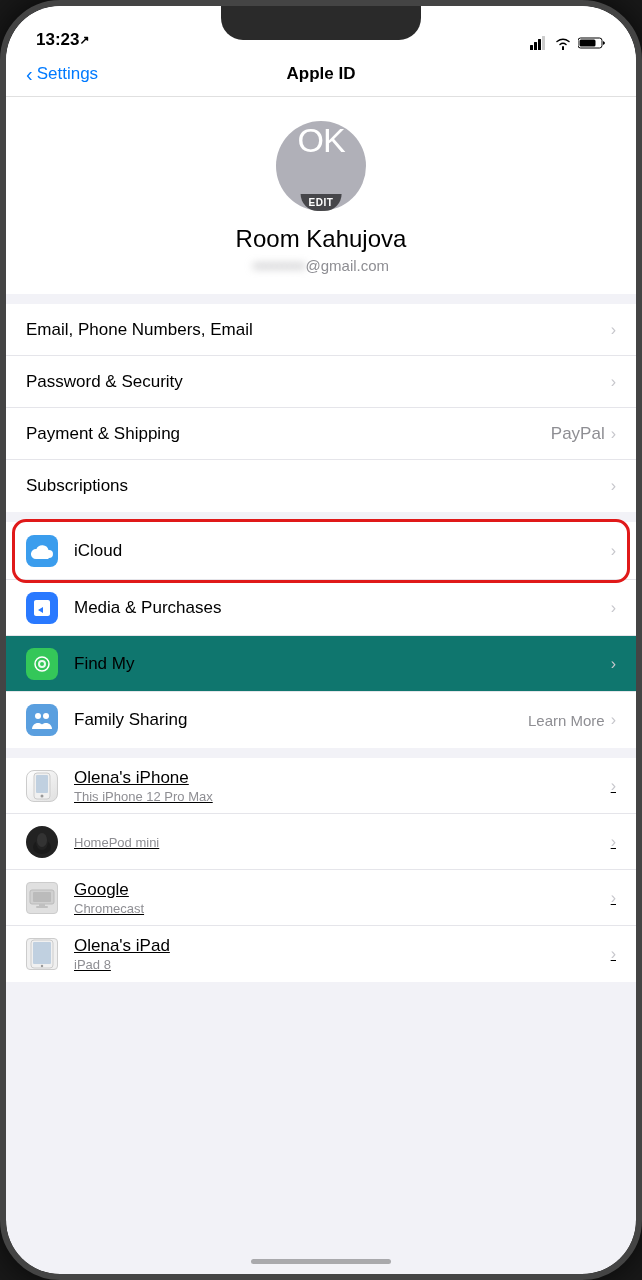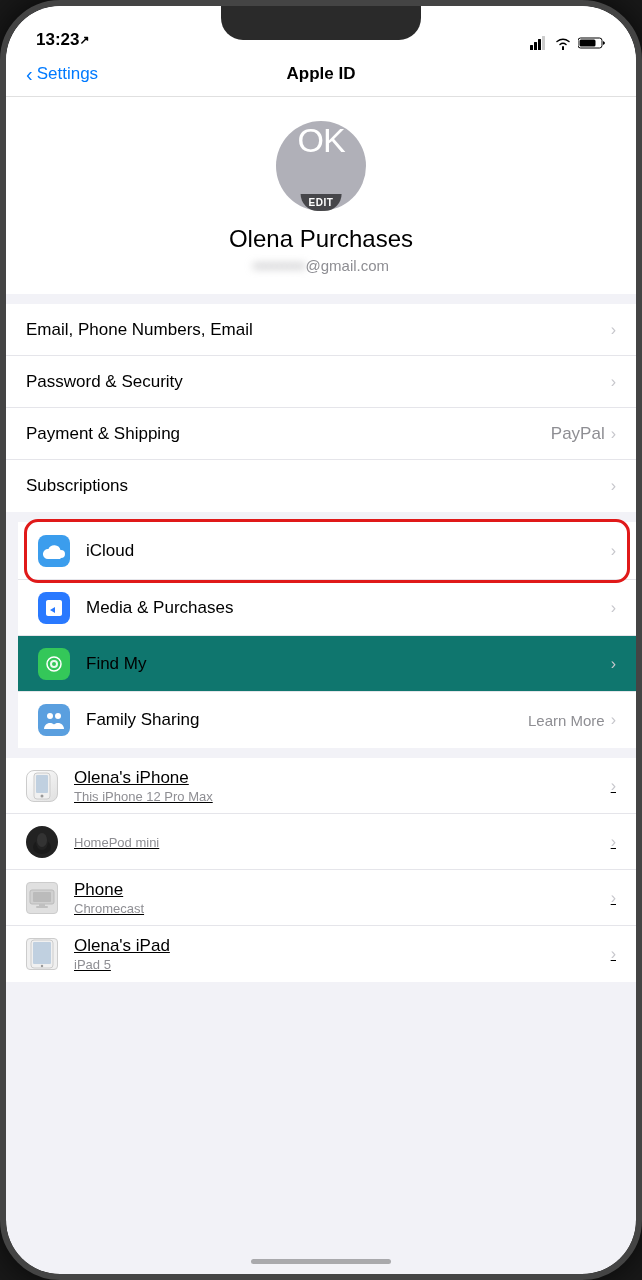--- a/index.html
+++ b/index.html
@@ -353,21 +353,21 @@
 
     <div class="scroll-content">
 
       <div class="profile-section">
         <div class="avatar-container">
           <div class="avatar">
             <span>OK</span>
           </div>
           <div class="avatar-edit">EDIT</div>
         </div>
-        <div class="profile-name">Olena Purchases</div>
+        <div class="profile-name">Room Kahujova</div>
         <div class="profile-email">
           <span class="email-blur">••••••••••</span><span>@gmail.com</span>
         </div>
       </div>
 
       <div class="settings-group">
         <div class="settings-row">
           <span class="settings-row-label">Email, Phone Numbers, Email</span>
           <span class="chevron">›</span>
         </div>
@@ -379,21 +379,21 @@
           <span class="settings-row-label">Payment &amp; Shipping</span>
           <span class="settings-row-value">PayPal</span>
           <span class="chevron">›</span>
         </div>
         <div class="settings-row">
           <span class="settings-row-label">Subscriptions</span>
           <span class="chevron">›</span>
         </div>
       </div>
 
-      <div class="settings-group icloud-group" style="position: relative; margin-left: 12px;">
+      <div class="settings-group icloud-group" style="position: relative;">
 
         <div style="position: relative; background: white;">
           <div class="icloud-highlight-border"></div>
           <div class="settings-row-icon" style="border-bottom: 1px solid #e5e5ea; padding: 0 20px; min-height: 58px;">
             <div class="row-icon icloud">
               <svg width="22" height="16" viewBox="0 0 22 16" fill="white">
                 <path d="M17.5 16H5a5 5 0 1 1 .4-9.98A6.5 6.5 0 0 1 17.5 7h.5a4 4 0 0 1 0 8h-.5z"></path>
               </svg>
             </div>
             <div class="row-icon-label">
@@ -480,37 +480,37 @@
         <div class="settings-row-icon" style="border-bottom: 1px solid #e5e5ea;">
           <div class="row-icon device-chromecast" style="background:#e0e0e0; border-radius:4px; border:1px solid #ccc;">
             <svg width="28" height="20" viewBox="0 0 28 20">
               <rect x="2" y="2" width="24" height="14" rx="2" fill="#d0d0d0" stroke="#bbb" stroke-width="1"></rect>
               <rect x="5" y="4" width="18" height="10" fill="#bbb" rx="1"></rect>
               <rect x="11" y="16" width="6" height="3" fill="#c0c0c0"></rect>
               <rect x="8" y="18" width="12" height="2" rx="1" fill="#c0c0c0"></rect>
             </svg>
           </div>
           <div class="row-icon-label">
-            <div class="row-main-label">Phone</div>
+            <div class="row-main-label">Google</div>
             <div class="row-sub-label">Chromecast</div>
           </div>
           <span class="chevron">›</span>
         </div>
 
         <div class="settings-row-icon">
           <div class="row-icon device-ipad" style="background:#f0f0f0; border:1px solid #ccc; border-radius:4px;">
             <svg width="24" height="30" viewBox="0 0 24 30">
               <rect x="1" y="1" width="22" height="28" rx="3" fill="#f0f0f0" stroke="#ccc" stroke-width="1"></rect>
               <rect x="3" y="3" width="18" height="22" fill="#c0d0e0" rx="1"></rect>
               <circle cx="12" cy="27" r="1.2" fill="#999"></circle>
             </svg>
           </div>
           <div class="row-icon-label">
             <div class="row-main-label">Olena's iPad</div>
-            <div class="row-sub-label">iPad 5</div>
+            <div class="row-sub-label">iPad 8</div>
           </div>
           <span class="chevron">›</span>
         </div>
 
       </div>
 
     </div>
 
     <div class="home-indicator"></div>
 

